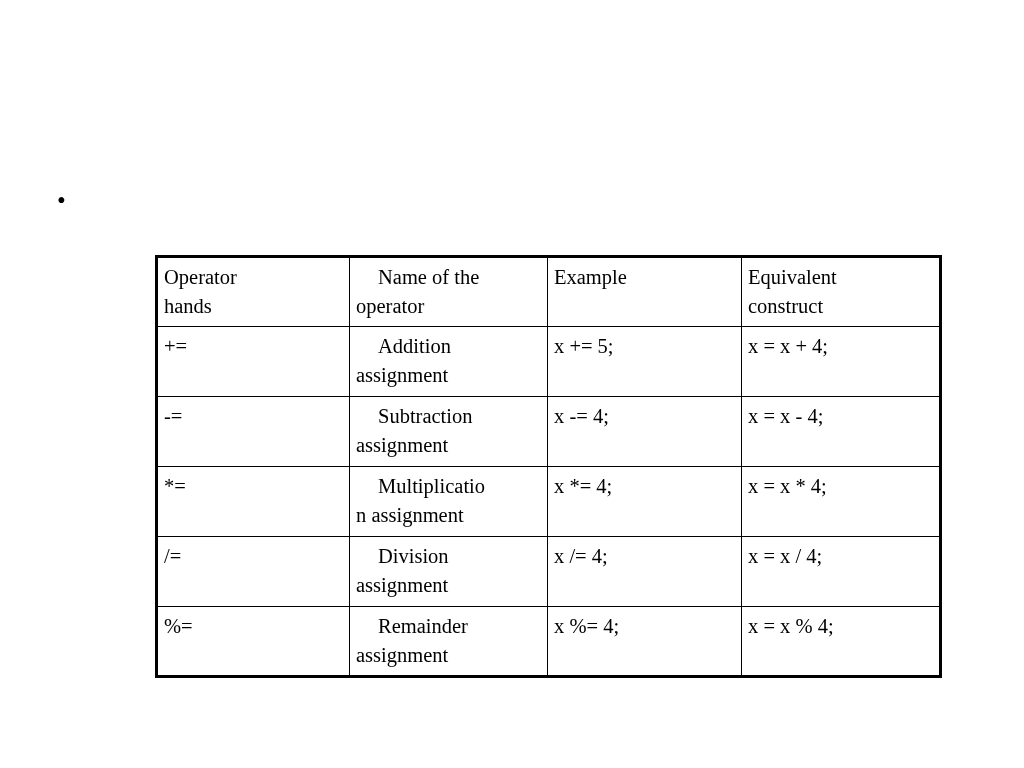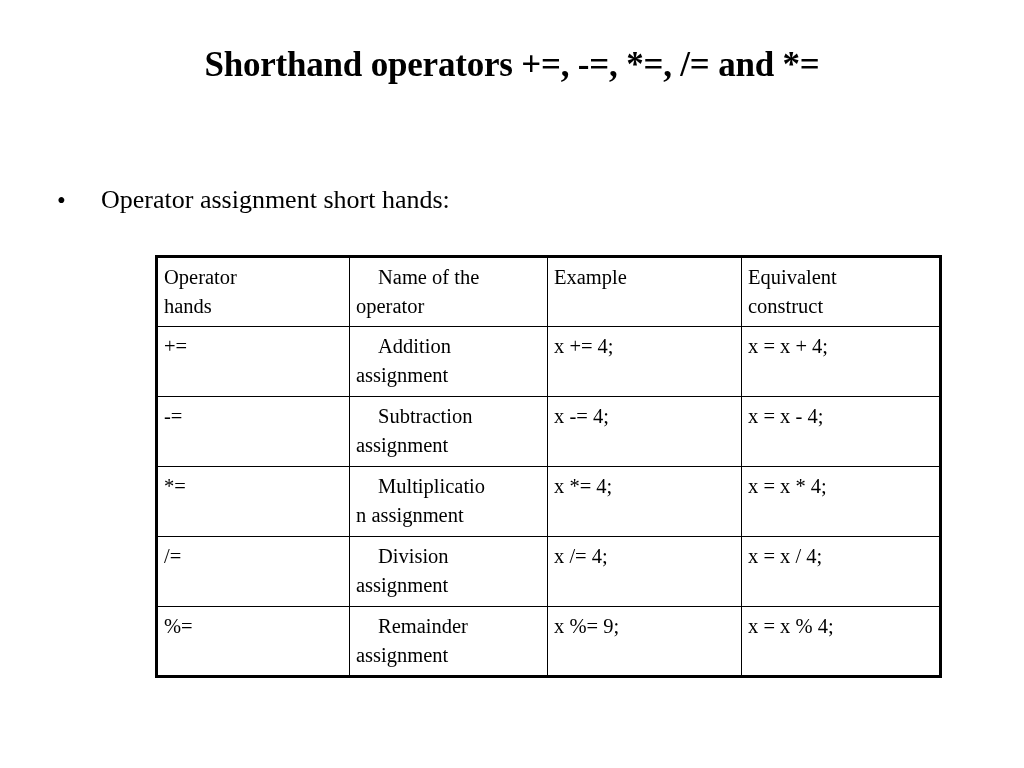--- a/index.html
+++ b/index.html
@@ -108,26 +108,24 @@
 
   .hdr .ln1 { padding-left: 0; }
   .hdr-pad { padding-left: 20px; }
 </style>
 </head>
 <body>
 
 <div class="slide">
 
   <div class="slide-title">
-    <div>Shorthand operators +=, -=, *=, /= and *=</div>
   </div>
 
   <div class="bullet-row">
     <span class="bullet-mark">•</span>
-    <span class="bullet-text">Operator assignment short hands:</span>
   </div>
 
   <div class="op-table-wrap">
     <table class="op-table">
       <colgroup>
         <col class="c1">
           <col class="c2">
           <col class="c3">
           <col class="c4">
       </colgroup>
@@ -159,21 +157,21 @@
         </tr>
 
         <tr>
           <td class="cell-indent1 red">+=</td>
           <td class="cell-name blk">
             <span class="nm">
               <span class="ln1">Addition</span>
               <span class="ln2">assignment</span>
             </span>
           </td>
-          <td class="cell-example red">x += 4;</td>
+          <td class="cell-example red">x += 5;</td>
           <td class="cell-equiv red">x = x + 4;</td>
         </tr>
 
         <tr>
           <td class="cell-indent1 red">-=</td>
           <td class="cell-name blk">
             <span class="nm">
               <span class="ln1">Subtraction</span>
               <span class="ln2">assignment</span>
             </span>
@@ -207,20 +205,20 @@
         </tr>
 
         <tr>
           <td class="cell-indent1 red">%=</td>
           <td class="cell-name blk">
             <span class="nm">
               <span class="ln1">Remainder</span>
               <span class="ln2">assignment</span>
             </span>
           </td>
-          <td class="cell-example red">x %= 9;</td>
+          <td class="cell-example red">x %= 4;</td>
           <td class="cell-equiv red">x = x % 4;</td>
         </tr>
       </tbody>
     </table>
   </div>
 
 </div>
 
 </body></html>

